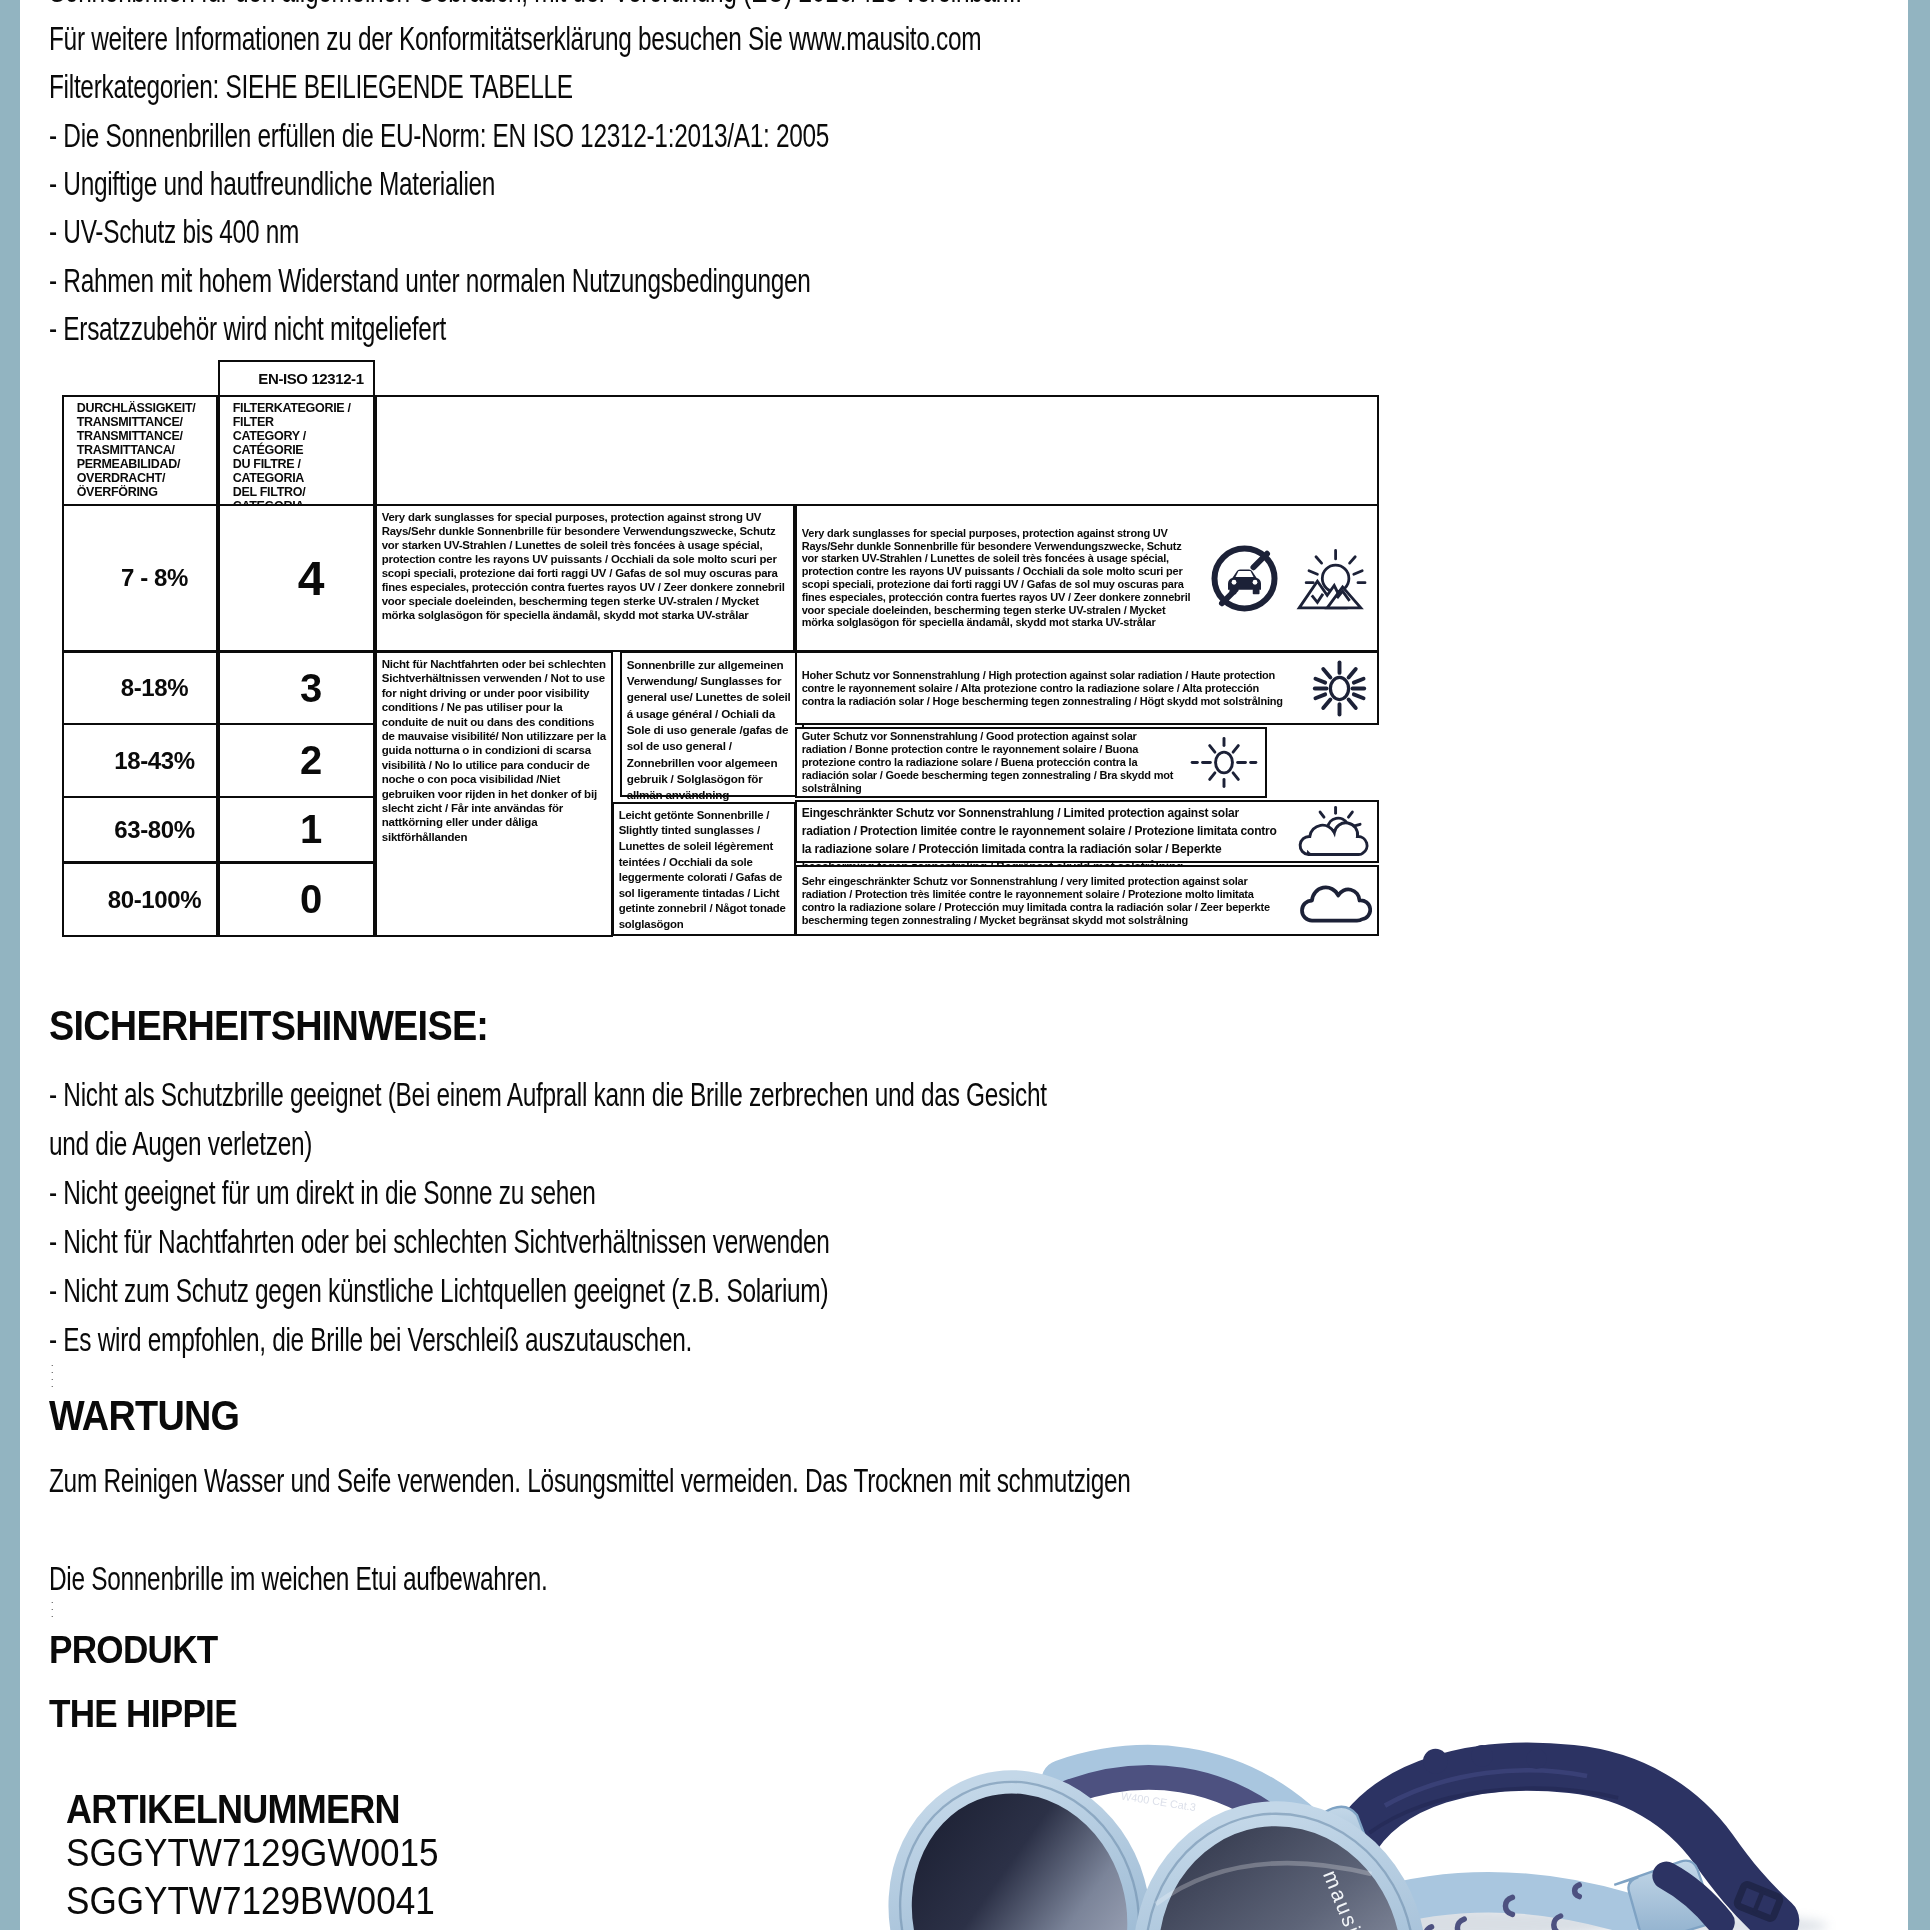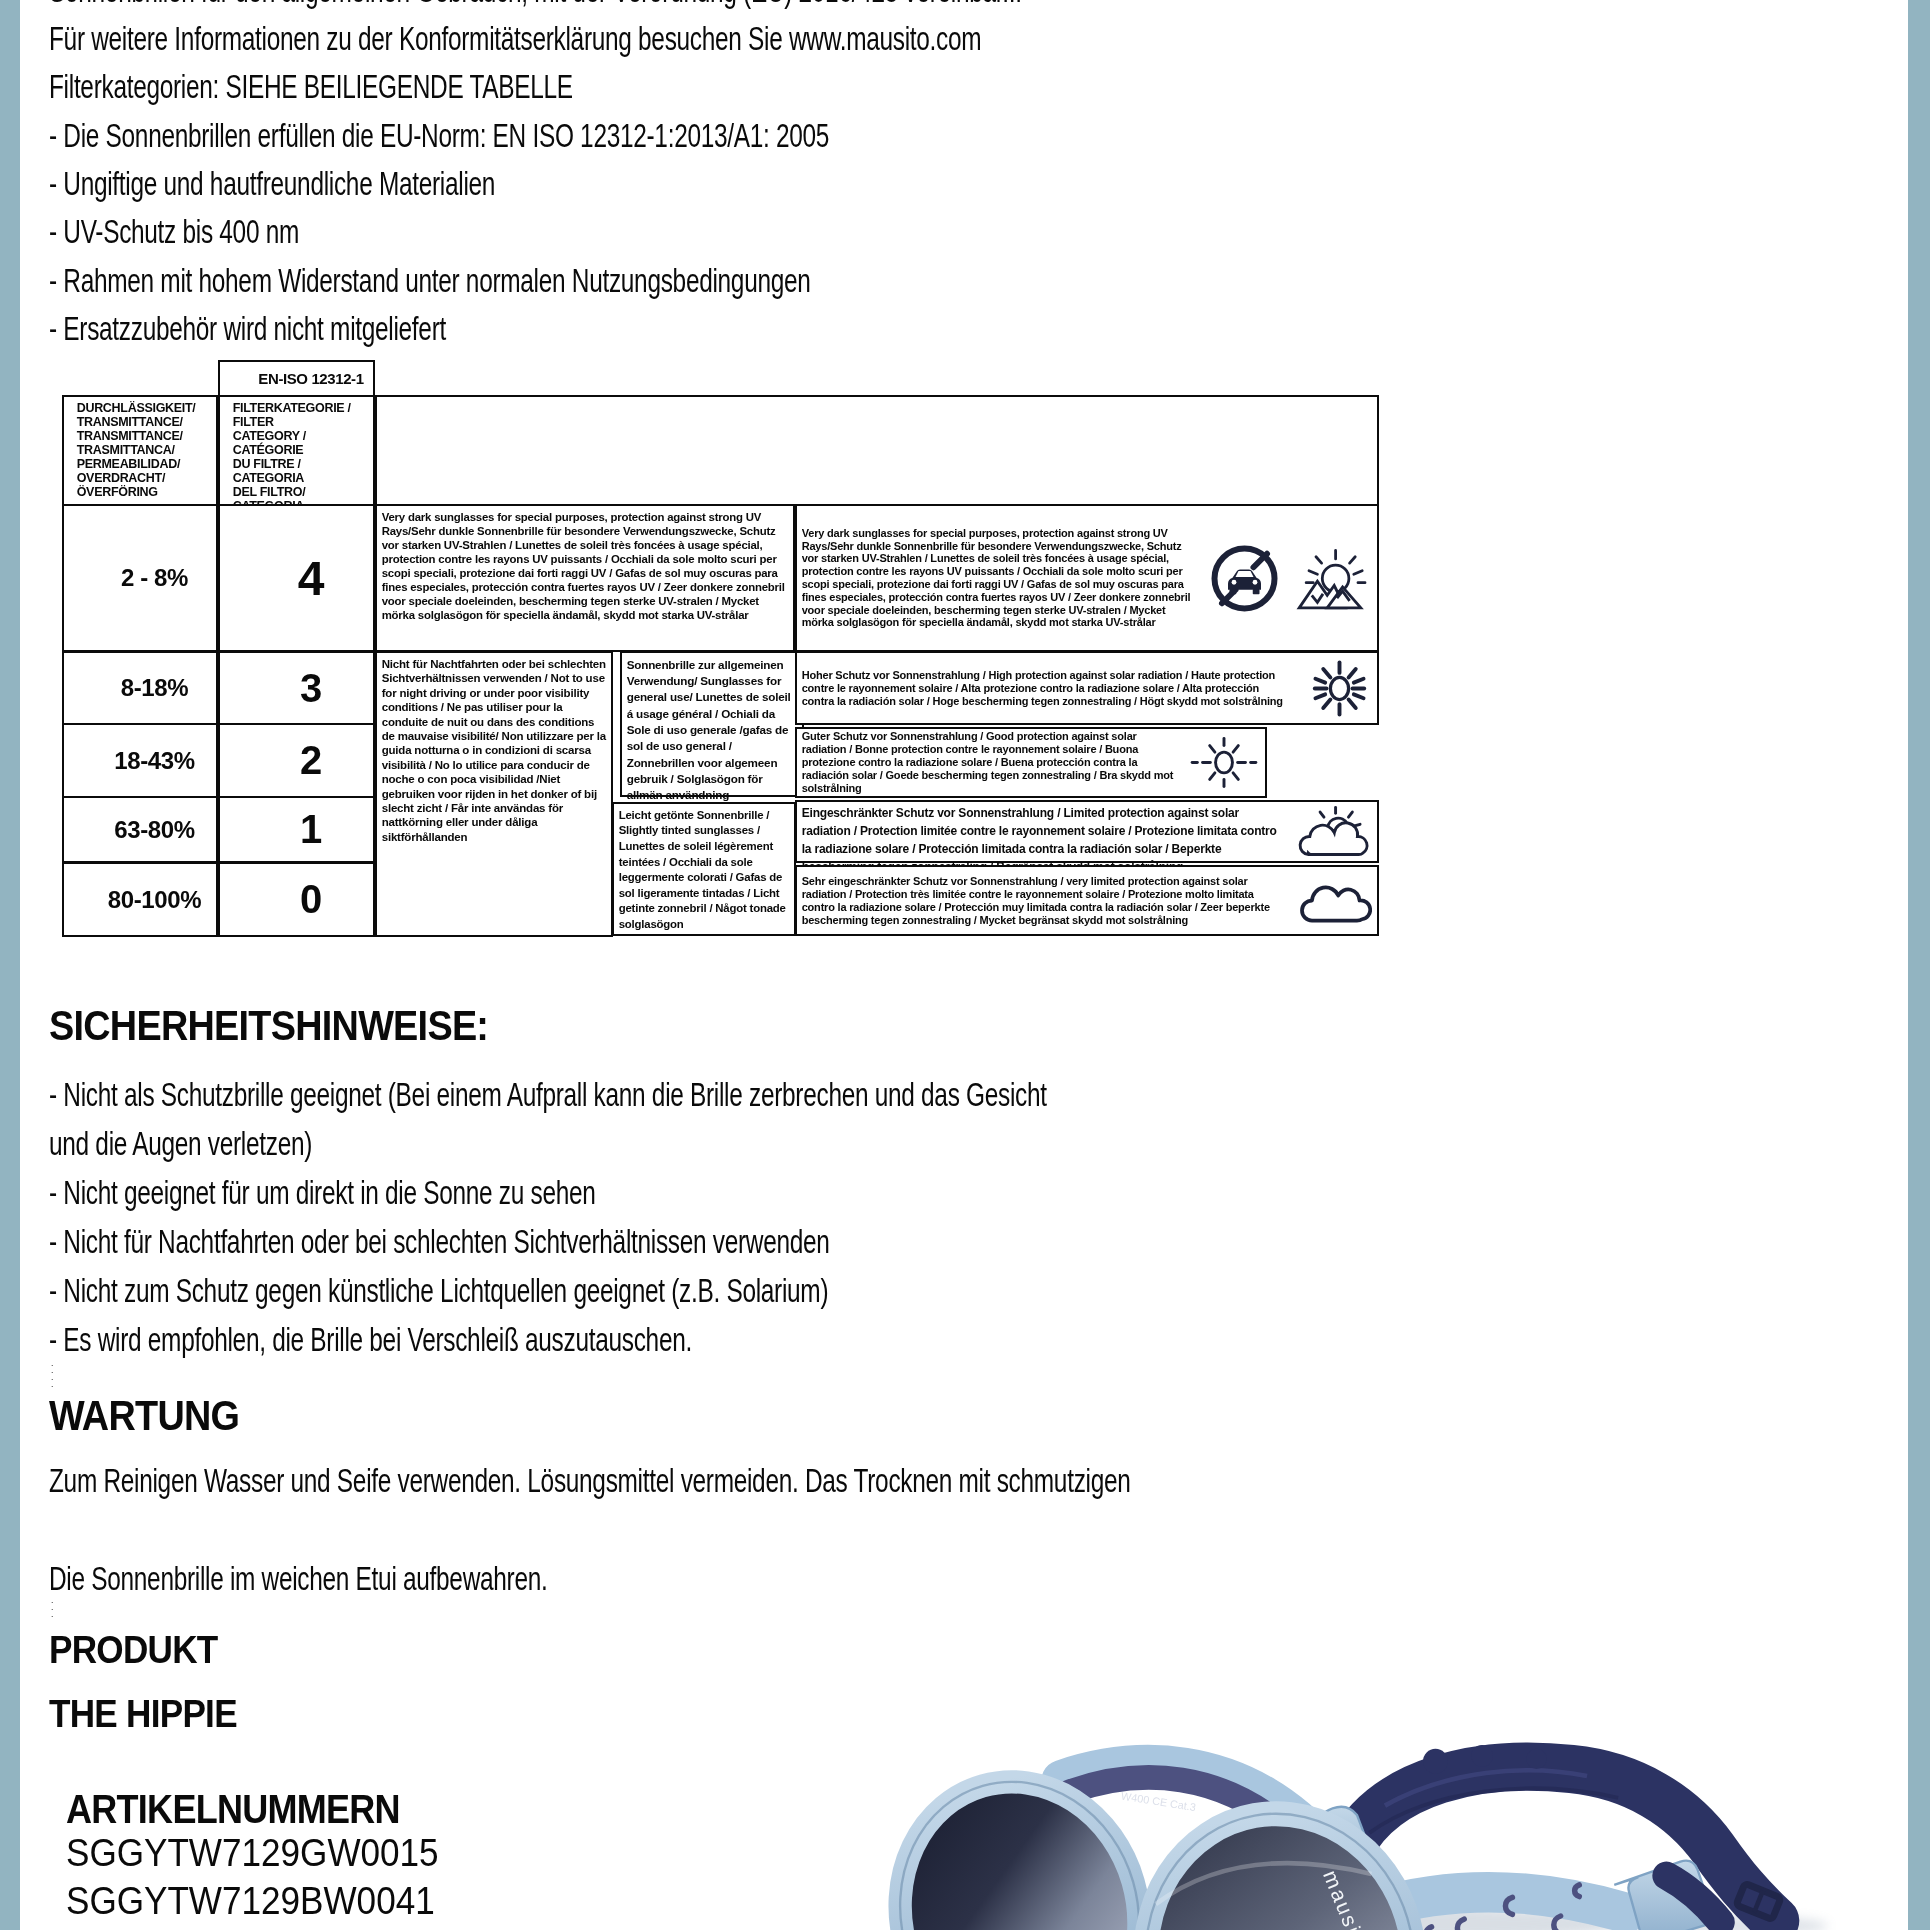--- a/index.html
+++ b/index.html
@@ -66,21 +66,21 @@
 CATEGORY / CATÉGORIE
 DU FILTRE / CATEGORIA
 DEL FILTRO/ CATEGORIA
 DEL FILTRO /
 FILTERCATEGORIE /
 FILTERKATEGORI</div>
     </div>
     <div class="cell" style="left:375px;top:395px;width:1004px;height:111px;"></div>
 
     <div class="cell cen" style="left:62px;top:504px;width:156px;height:148px;">
-      <span class="pct">2 - 8%</span>
+      <span class="pct">7 - 8%</span>
     </div>
     <div class="cell cen" style="left:218px;top:504px;width:157px;height:148px;">
       <span class="num">4</span>
     </div>
     <div class="cell pad" style="left:375px;top:504px;width:420px;height:148px;">
       <div class="tt" style="font-size:11.4px;line-height:14px;">Very dark sunglasses for special purposes, protection against strong UV Rays/Sehr dunkle Sonnenbrille für besondere Verwendungszwecke, Schutz vor starken UV-Strahlen / Lunettes de soleil très foncées à usage spécial, protection contre les rayons UV puissants /  Occhiali da sole molto scuri per scopi speciali, protezione dai forti raggi UV / Gafas de sol muy oscuras para fines especiales, protección contra fuertes rayos UV / Zeer donkere zonnebril voor speciale doeleinden, bescherming tegen sterke UV-stralen / Mycket mörka solglasögon för speciella ändamål, skydd mot starka UV-strålar</div>
     </div>
     <div class="cell pad" style="left:795px;top:504px;width:584px;height:148px;">
       <div class="r4flex">
         <div class="ptxt">Very dark sunglasses for special purposes, protection against strong UV Rays/Sehr dunkle Sonnenbrille für besondere Verwendungszwecke, Schutz vor starken UV-Strahlen / Lunettes de soleil très foncées à usage spécial, protection contre les rayons UV puissants /  Occhiali da sole molto scuri per scopi speciali, protezione dai forti raggi UV / Gafas de sol muy oscuras para fines especiales, protección contra fuertes rayos UV / Zeer donkere zonnebril voor speciale doeleinden, bescherming tegen sterke UV-stralen / Mycket mörka solglasögon för speciella ändamål, skydd mot starka UV-strålar</div>

